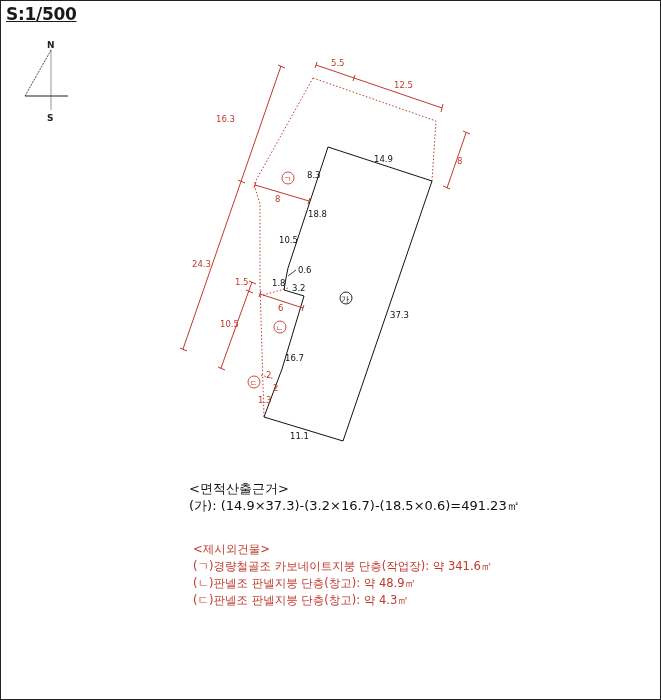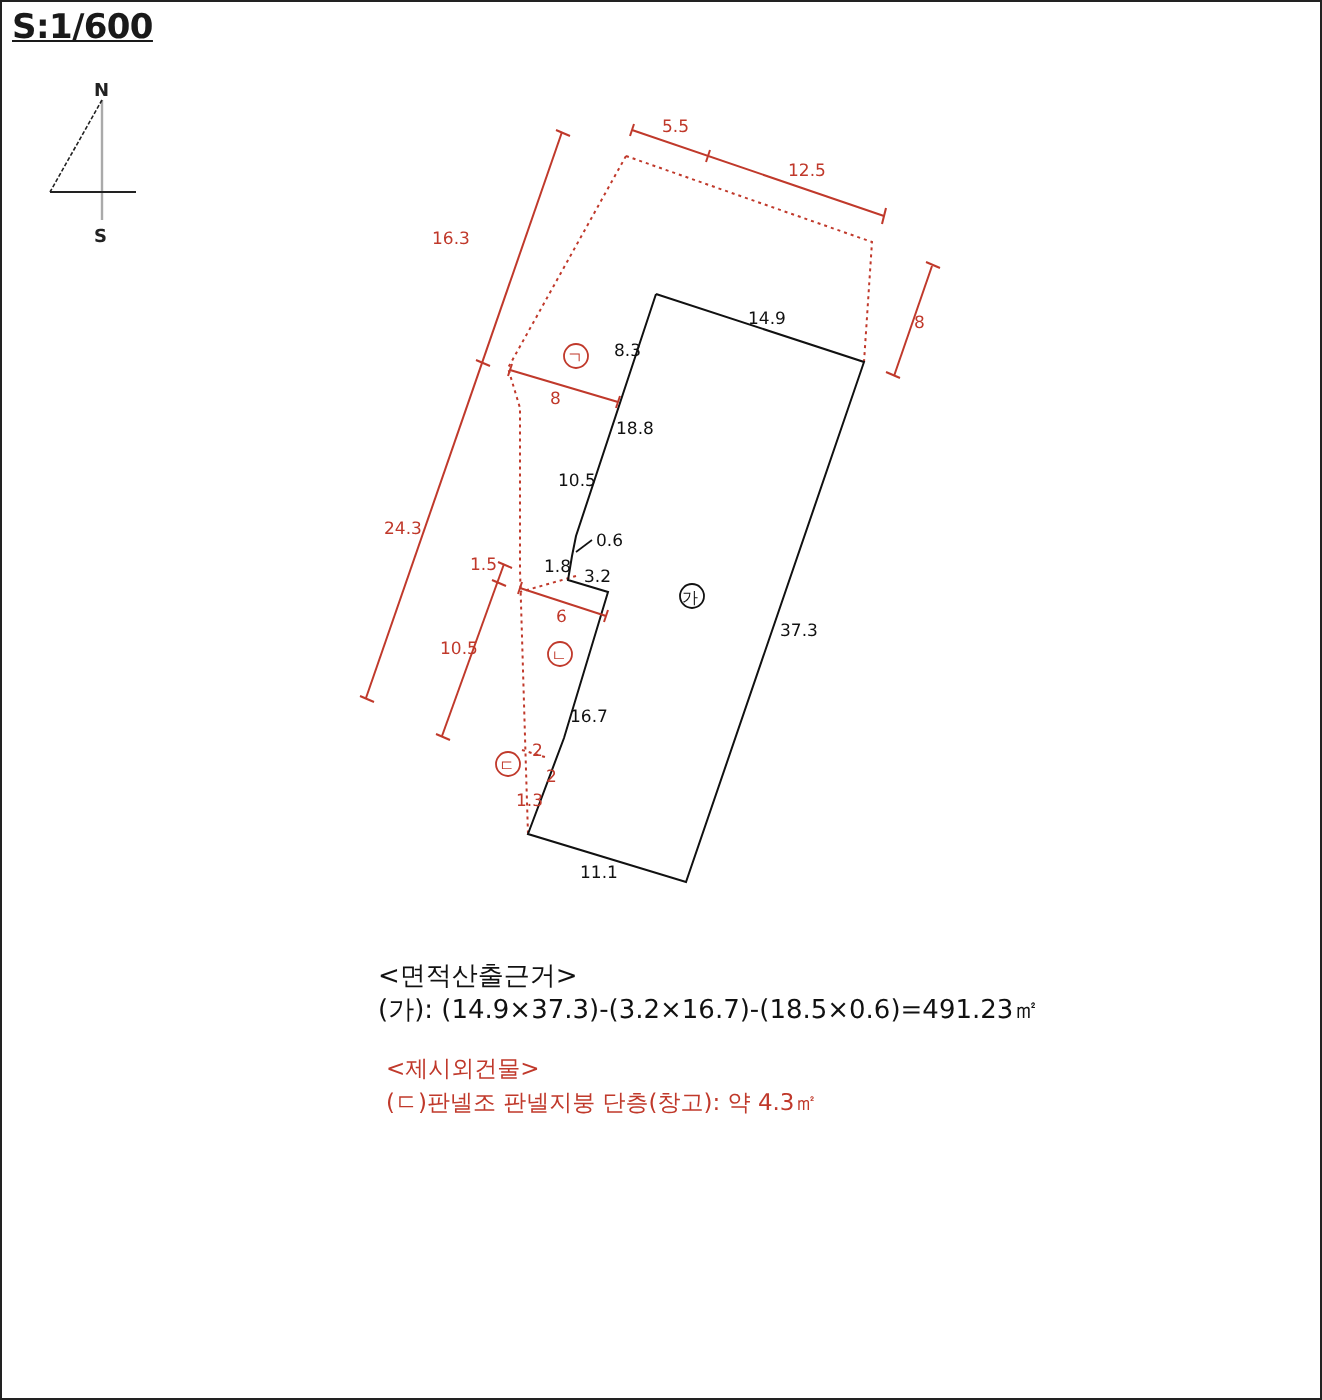--- a/index.html
+++ b/index.html
@@ -6,29 +6,29 @@
   body { width: 661px; height: 700px; position: relative; overflow: hidden;
          font-family: "DejaVu Sans", "Liberation Sans", sans-serif; }
   .frame { position: absolute; left: 0; top: 0; width: 659px; height: 698px;
            border: 1px solid #222; box-sizing: content-box; }
   .scale { position: absolute; left: 6px; top: 4px; font-size: 17px; font-weight: bold;
            color: #1a1a1a; text-decoration: underline; letter-spacing: -0.3px; }
   svg.drawing { position: absolute; left: 0; top: 0; }
   .blk { font-size: 8.5px; fill: #111; }
   .red { font-size: 8.5px; fill: #c0392b; }
   .notes { position: absolute; left: 189px; top: 480px; font-size: 13px; color: #111; line-height: 17px; }
-  .extras { position: absolute; left: 193px; top: 526px; font-size: 11.5px; color: #c0392b; line-height: 17px; }
+  .extras { position: absolute; left: 193px; top: 541px; font-size: 11.5px; color: #c0392b; line-height: 17px; }
   .line { white-space: nowrap; }
 </style>
 </head>
 <body>
 
 <div class="frame"></div>
 
-<div class="scale">S:1/600</div>
+<div class="scale">S:1/500</div>
 
 <svg class="drawing" width="661" height="700" viewBox="0 0 661 700">
 
   <g>
     <line x1="51" y1="50" x2="51" y2="110" stroke="#aaa" stroke-width="1.2"></line>
     <line x1="51" y1="50" x2="25" y2="96" stroke="#222" stroke-width="0.8" stroke-dasharray="2,1"></line>
     <line x1="25" y1="96" x2="68" y2="96" stroke="#222" stroke-width="1"></line>
     <text x="47" y="48" font-size="9" font-weight="bold" fill="#222">N</text>
     <text x="47" y="121" font-size="9" font-weight="bold" fill="#222">S</text>
   </g>
@@ -123,14 +123,16 @@
   </g>
 </svg>
 
 <div class="notes">
   <div class="line">&lt;면적산출근거&gt;</div>
   <div class="line">(가): (14.9×37.3)-(3.2×16.7)-(18.5×0.6)=491.23㎡</div>
 </div>
 
 <div class="extras">
   <div class="line">&lt;제시외건물&gt;</div>
+  <div class="line">(ㄱ)경량철골조 카보네이트지붕 단층(작업장): 약 341.6㎡</div>
+  <div class="line">(ㄴ)판넬조 판넬지붕 단층(창고): 약 48.9㎡</div>
   <div class="line">(ㄷ)판넬조 판넬지붕 단층(창고): 약 4.3㎡</div>
 </div>
 
 </body></html>

